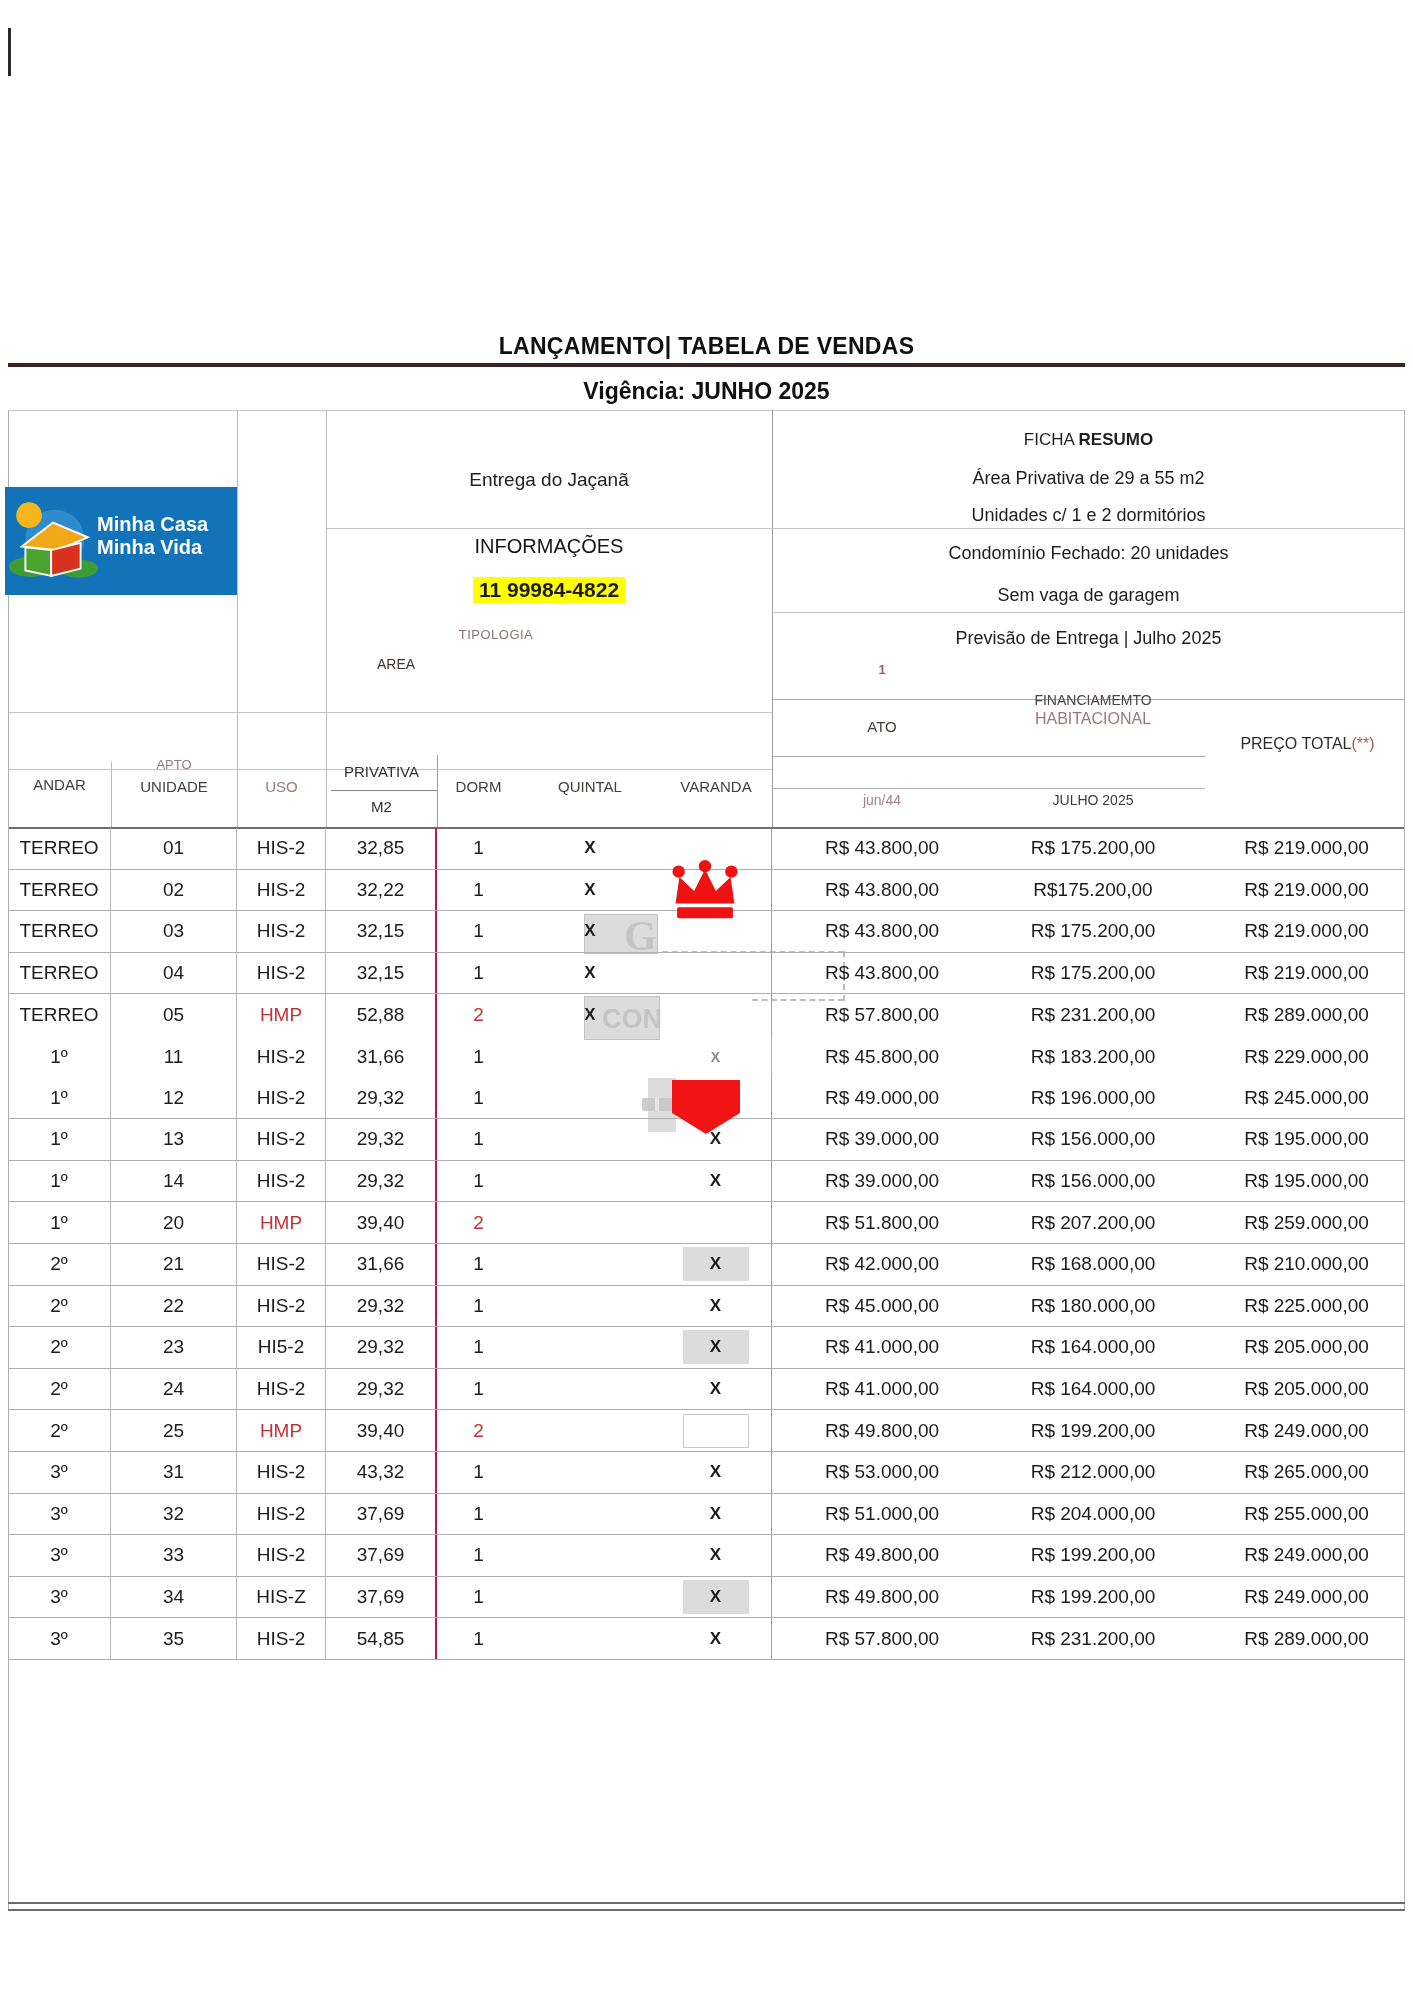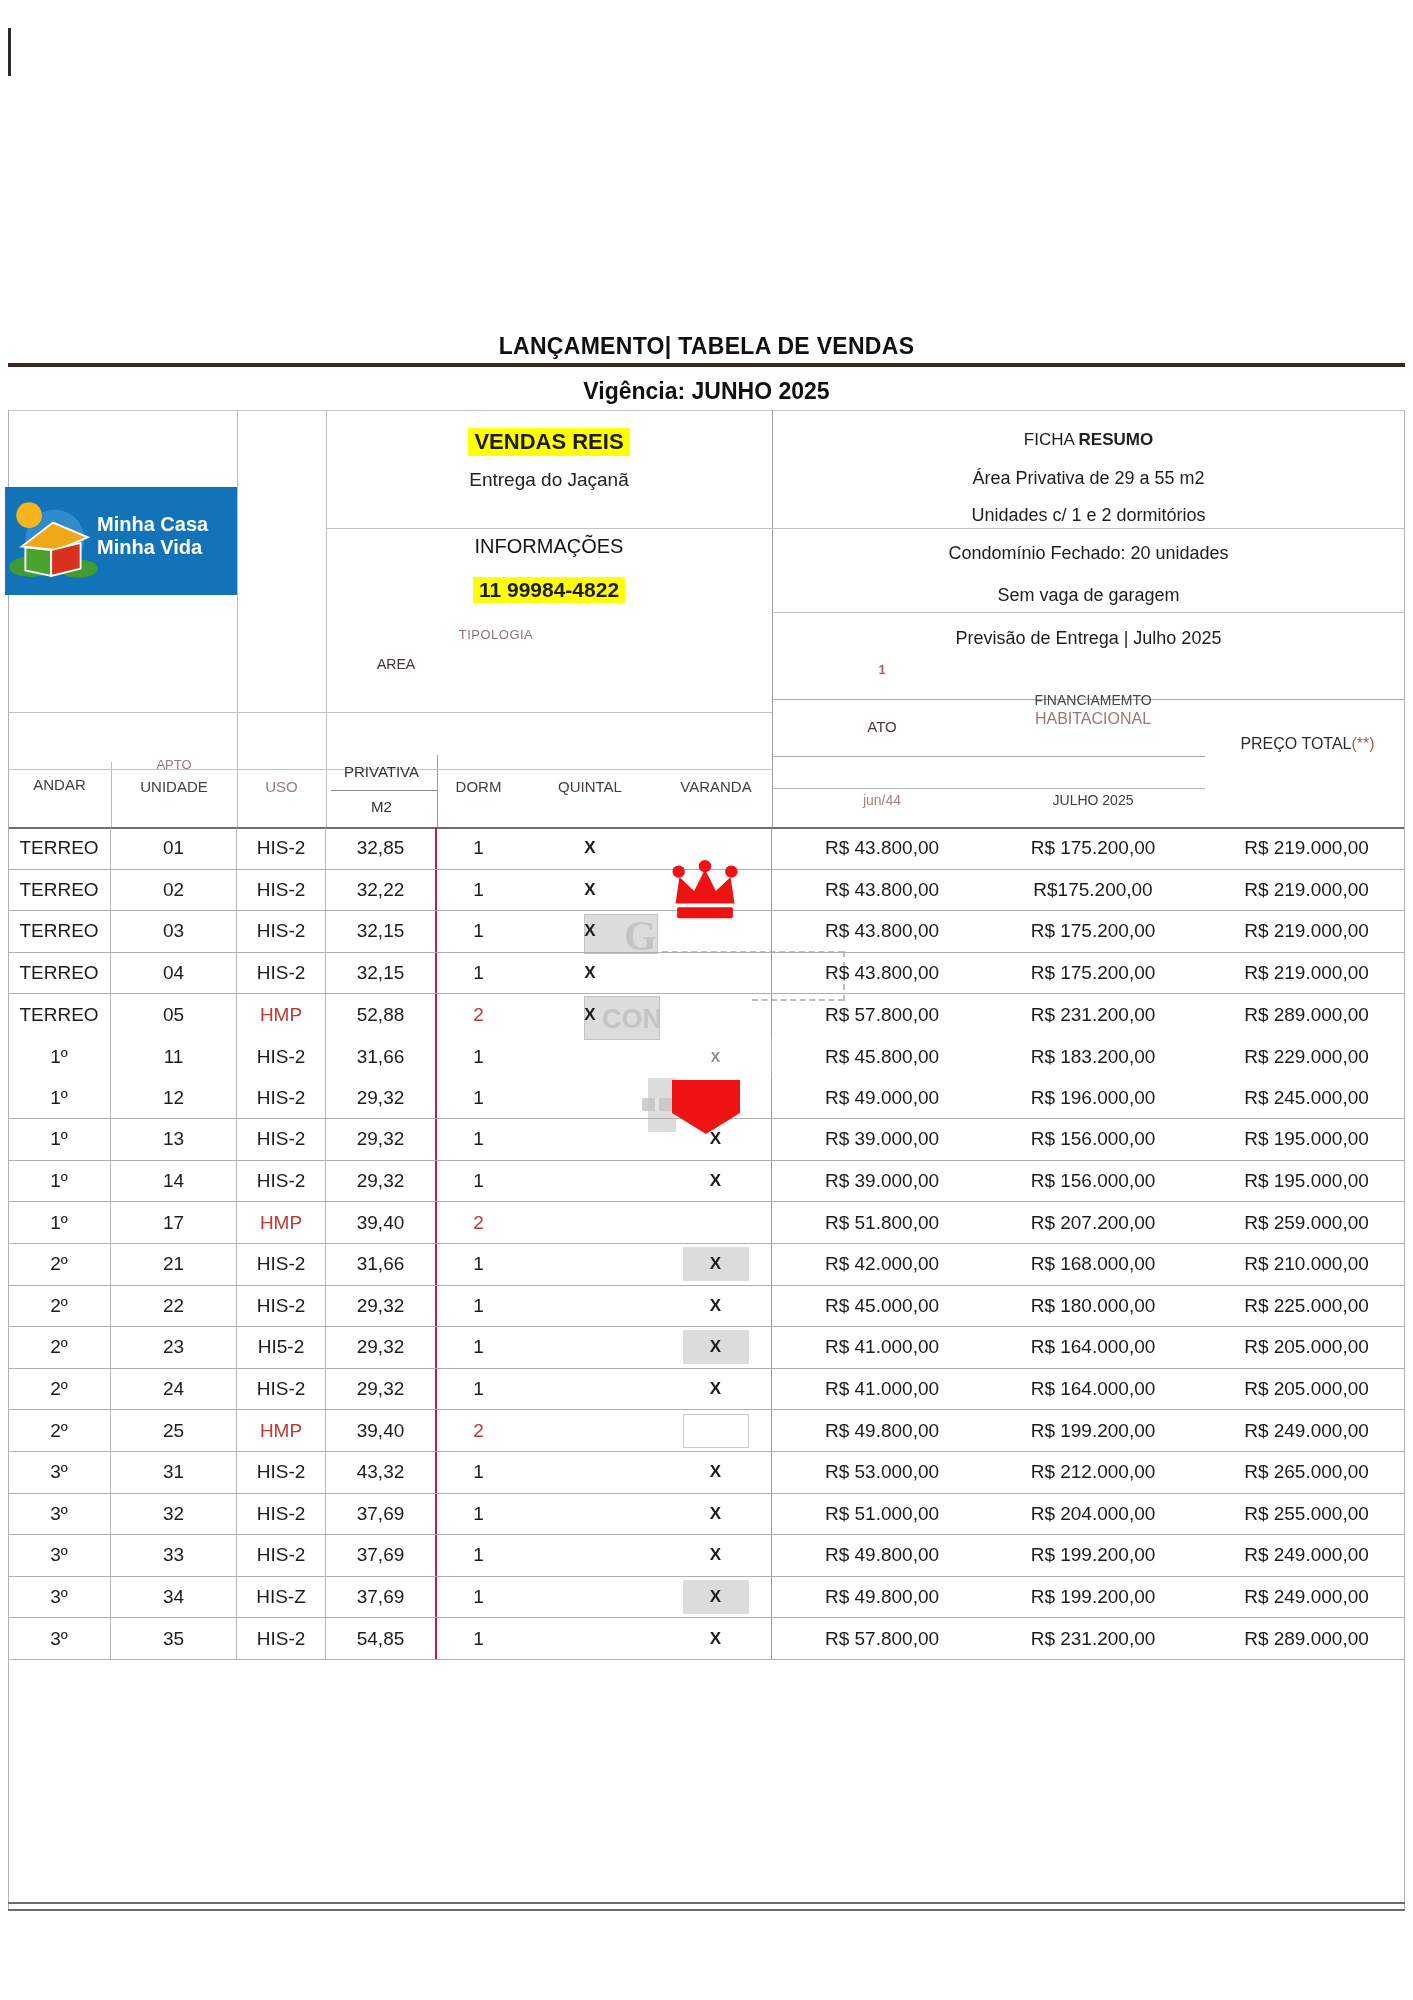--- a/index.html
+++ b/index.html
@@ -90,22 +90,20 @@
       <polygon points="16,56 50,30 88,46 54,60" fill="#f0a818" stroke="#fff" stroke-width="2"></polygon>
       <polygon points="20,57 20,82 48,88 48,60" fill="#4aa32e" stroke="#fff" stroke-width="2"></polygon>
       <polygon points="48,60 48,88 80,80 80,52" fill="#d8321e" stroke="#fff" stroke-width="2"></polygon>
     </svg>
     <div class="logo-text">
       <div>Minha Casa</div>
       <div>Minha Vida</div>
     </div>
   </div>
 
-  <div class="abs ctr vendor">
-    <span class="hl">VENDAS REIS</span></div>
   <div class="abs ctr bairro">Entrega do Jaçanã</div>
   <div class="abs ctr informacoes">INFORMAÇÕES</div>
   <div class="abs ctr phone">
     <span class="hl">11 99984-4822</span></div>
   <div class="abs ctr tipologia">TIPOLOGIA</div>
   <div class="abs ctr arealbl">AREA</div>
 
   <div class="abs ctr ficha">
     <span>FICHA </span><b>RESUMO</b></div>
   <div class="abs ctr sumline" style="top:468px;">Área Privativa de 29 a 55 m2</div>
@@ -245,21 +243,21 @@
         <div class="cell c-area" style="width: 111px;">29,32</div>
         <div class="cell c-dorm" style="width: 83px;">1</div>
         <div class="cell c-quintal" style="width: 140px;"></div>
         <div class="cell c-varanda xmark" style="width: 112px;">X</div>
         <div class="cell c-ato" style="width: 258px;">R$ 39.000,00</div>
         <div class="cell c-fin" style="width: 180px;">R$ 156.000,00</div>
         <div class="cell c-total" style="width: 195px;">R$ 195.000,00</div>
       </div>
       <div class="row">
         <div class="cell c-andar" style="width: 103px;">1º</div>
-        <div class="cell c-unidade" style="width: 126px;">17</div>
+        <div class="cell c-unidade" style="width: 126px;">20</div>
         <div class="cell c-uso red" style="width: 89px;">HMP</div>
         <div class="cell c-area" style="width: 111px;">39,40</div>
         <div class="cell c-dorm red" style="width: 83px;">2</div>
         <div class="cell c-quintal" style="width: 140px;"></div>
         <div class="cell c-varanda" style="width: 112px;"></div>
         <div class="cell c-ato" style="width: 258px;">R$ 51.800,00</div>
         <div class="cell c-fin" style="width: 180px;">R$ 207.200,00</div>
         <div class="cell c-total" style="width: 195px;">R$ 259.000,00</div>
       </div>
       <div class="row">

